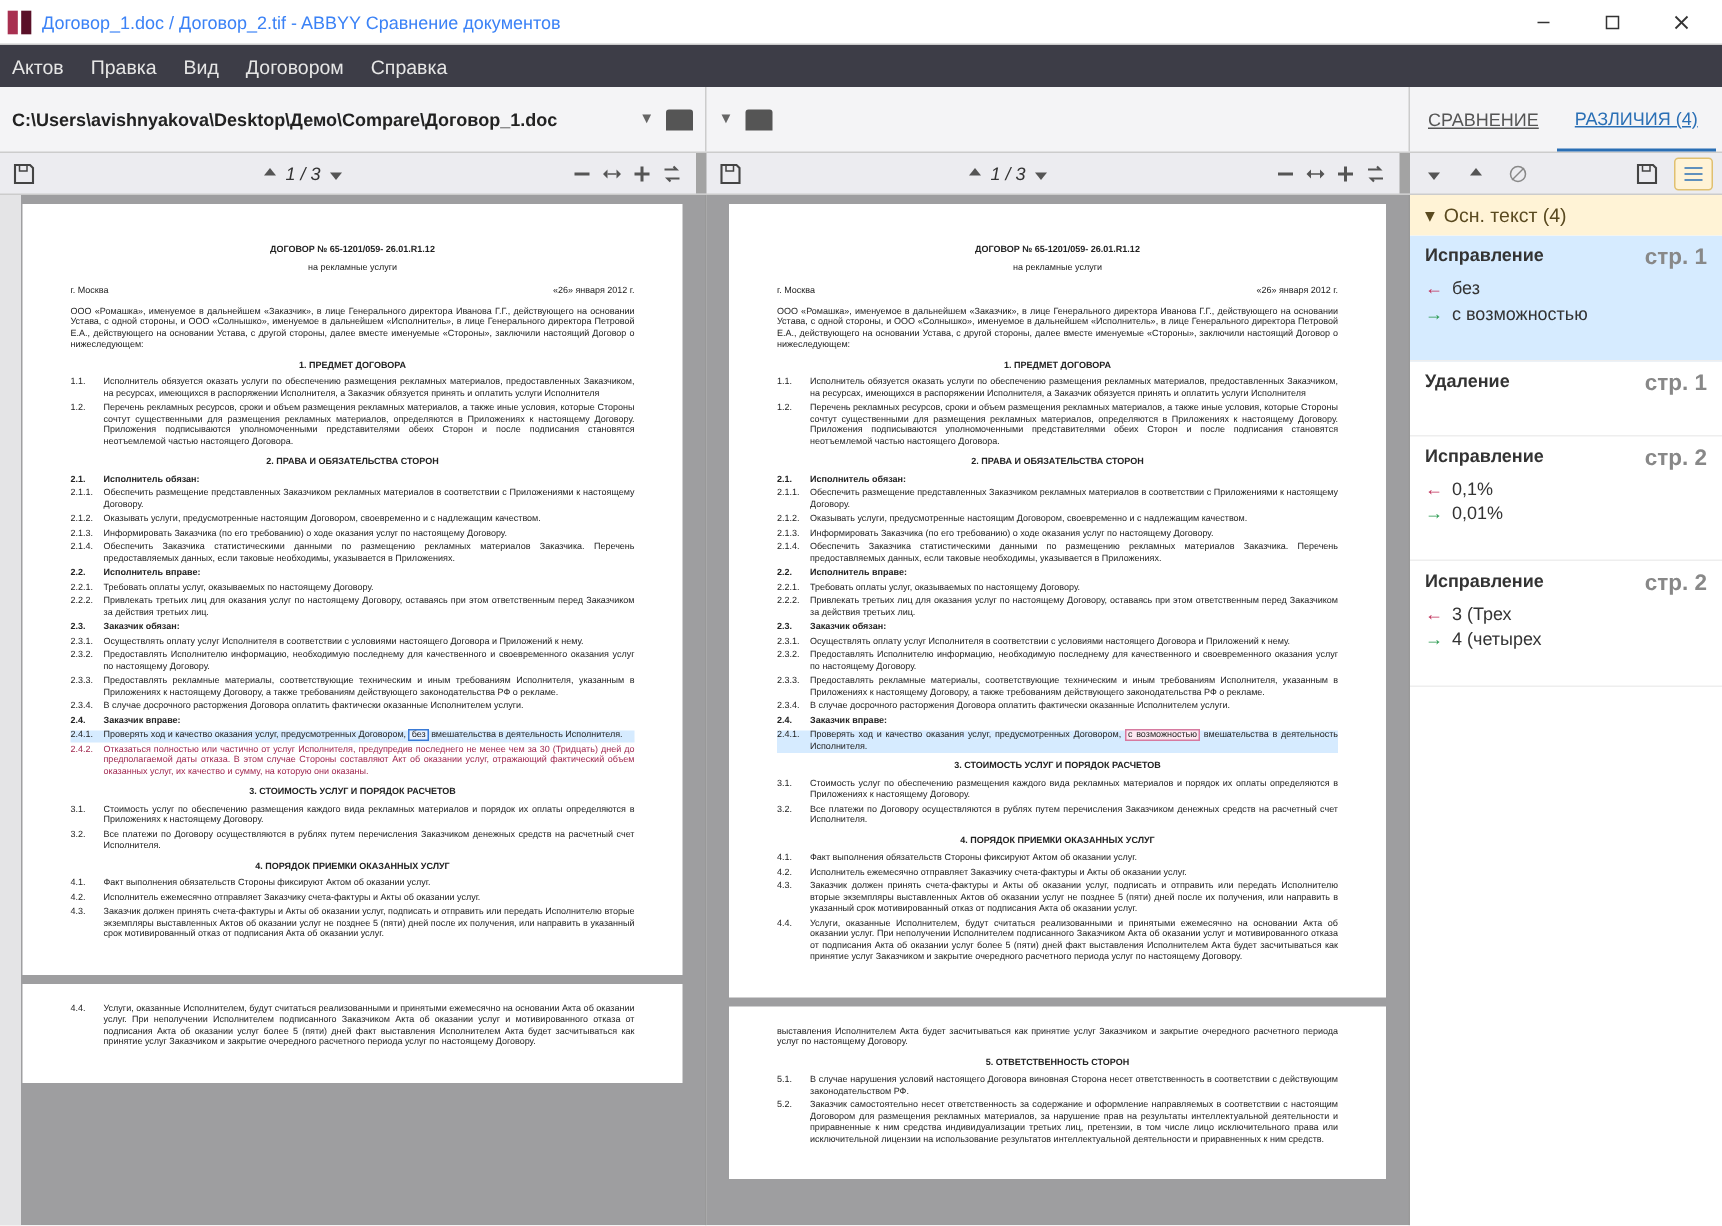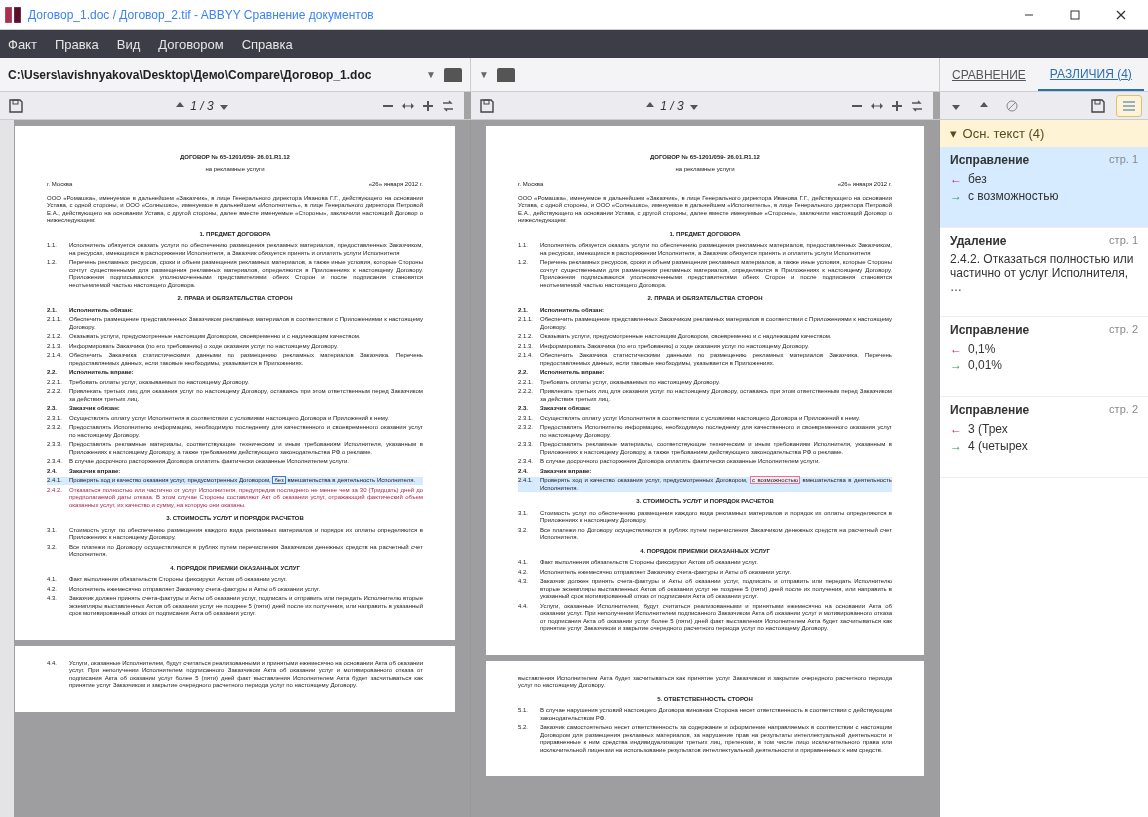--- a/index.html
+++ b/index.html
@@ -4,21 +4,21 @@
 <style>
 * { box-sizing: border-box; margin: 0; padding: 0; font-family: "Segoe UI", Tahoma, sans-serif; }
 body { width: 1148px; height: 817px; overflow: hidden; background: #fff; display: flex; flex-direction: column; }
 .titlebar { height: 30px; background: #fff; display: flex; align-items: center; padding: 0 4px; border-bottom: 1px solid #ccc; }
 .titlebar .app-icon { width: 18px; height: 18px; margin-right: 6px; display:inline-flex; align-items:center; justify-content:center; }
 .titlebar .title { font-size: 12px; color: #3b82f6; flex: 1; }
 .titlebar .win-controls { display: flex; }
 .titlebar .win-controls div { width: 46px; height: 30px; display: flex; align-items: center; justify-content: center; font-size: 14px; color: #333; }
 .menubar { height: 28px; background: #3d3d47; display: flex; align-items: center; padding: 0 8px; gap: 18px; }
 .menubar .menu-item { color: #e6e6e6; font-size: 13px; cursor: pointer; }
-.pathrow { height: 34px; display: flex; background: #f4f4f6; border-bottom: 1px solid #ccc; }
+.pathrow { height: 44px; display: flex; background: #f4f4f6; border-bottom: 1px solid #ccc; }
 .pathcell { flex: none; display: flex; align-items: center; padding: 0 8px; gap: 8px; border-right: 1px solid #ccc; }
 .pathcell.left { width: 471px; }
 .pathcell.right { width: 469px; }
 .pathcell .path { font-size: 12px; color: #222; font-weight: 600; flex: 1; overflow: hidden; white-space: nowrap; }
 .pathcell .path b { font-weight: 700; }
 .chev-down { font-size: 10px; color: #666; }
 .folder-icon { width: 18px; height: 14px; background: #555; border-radius: 2px 2px 0 0; position: relative; }
 .comparetabs { flex: 1; display: flex; align-items: stretch; }
 .comparetabs .tab { padding: 0 12px; display: flex; align-items: center; font-size: 12px; color: #555; text-decoration: underline; }
 .comparetabs .tab.active { color: #2a6fb5; border-bottom: 2px solid #2a6fb5; }
@@ -50,21 +50,21 @@
 .hl-row { background: #d6ebff; }
 .hl-box-blue { border: 1px solid #3a7ad6; background: #e8f2ff; padding: 0 1px; }
 .hl-box-pink { border: 1px solid #d67aa0; background: #fce8f0; padding: 0 1px; }
 .del-block { color: #a02850; }
 .sidepane { flex: 1; background: #fff; display: flex; flex-direction: column; overflow: hidden; }
 .group-header { background: #fff3d6; padding: 6px 10px; font-size: 13px; color: #5a4a20; display: flex; align-items: center; gap: 6px; }
 .diff-list { flex: 1; overflow-y: auto; }
 .diff-item { padding: 6px 10px 22px 10px; border-bottom: 1px solid #eee; font-size: 12px; }
 .diff-item.sel { background: #d6ebff; }
 .diff-item .head { display: flex; justify-content: space-between; font-weight: 600; color: #333; margin-bottom: 4px; }
-.diff-item .pg { color: #888; font-weight: 400; font-size: 11px; }
+.diff-item .pg { color: #888; font-weight: 700; font-size: 15px; }
 .diff-line { display: flex; align-items: center; gap: 6px; color: #333; font-size: 12px; line-height: 1.4; }
 .arrow-left { color: #c0305a; font-weight: bold; }
 .arrow-right { color: #2a9a50; font-weight: bold; }
 .body-text { font-size: 12px; color: #333; }
 .scroll-ruler { position: absolute; left: 0; top: 0; bottom: 0; width: 14px; background: #e4e4e6; }
 </style>
 </head>
 <body>
 
 <div class="titlebar">
@@ -89,21 +89,21 @@
     <div>
         <svg width="10" height="10">
           <line x1="1" y1="1" x2="9" y2="9" stroke="#333" stroke-width="1.2"></line>
           <line x1="9" y1="1" x2="1" y2="9" stroke="#333" stroke-width="1.2"></line>
         </svg>
       </div>
   </div>
 </div>
 
 <div class="menubar">
-  <span class="menu-item">Факт</span>
+  <span class="menu-item">Актов</span>
   <span class="menu-item">Правка</span>
   <span class="menu-item">Вид</span>
   <span class="menu-item">Договором</span>
   <span class="menu-item">Справка</span>
 </div>
 
 <div class="pathrow">
   <div class="pathcell left">
     <span class="path"><span>C:\Users\avishnyakova\Desktop\Демо\Compare\</span><b>Договор_1.doc</b></span>
     <span class="chev-down">▼</span>
@@ -497,21 +497,20 @@
             <span class="arrow-right">→</span>
             <span>с возможностью</span>
           </div>
       </div>
 
       <div class="diff-item">
         <div class="head">
             <span>Удаление</span>
             <span class="pg">стр. 1</span>
           </div>
-        <div class="body-text">2.4.2. Отказаться полностью или частично от услуг Исполнителя, …</div>
       </div>
 
       <div class="diff-item">
         <div class="head">
             <span>Исправление</span>
             <span class="pg">стр. 2</span>
           </div>
         <div class="diff-line">
             <span class="arrow-left">←</span>
             <span>0,1%</span>

